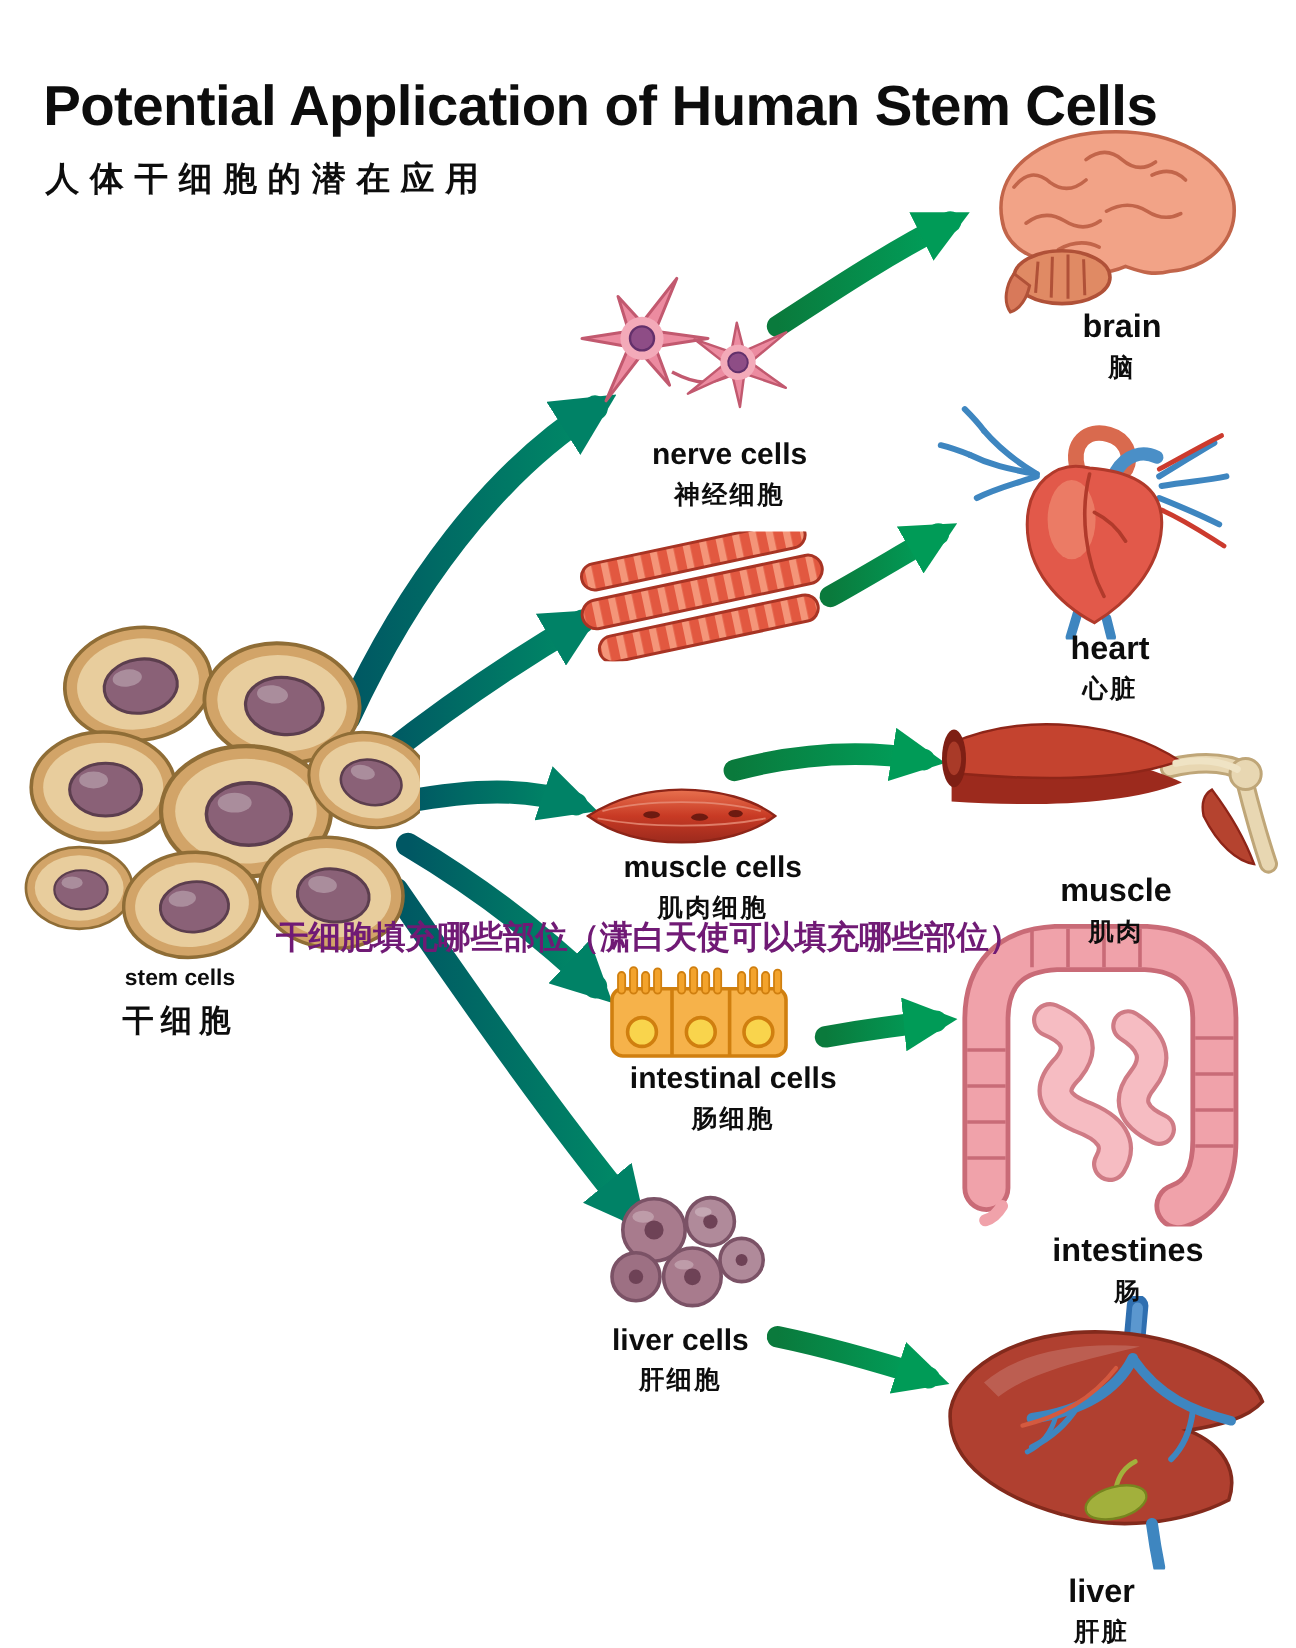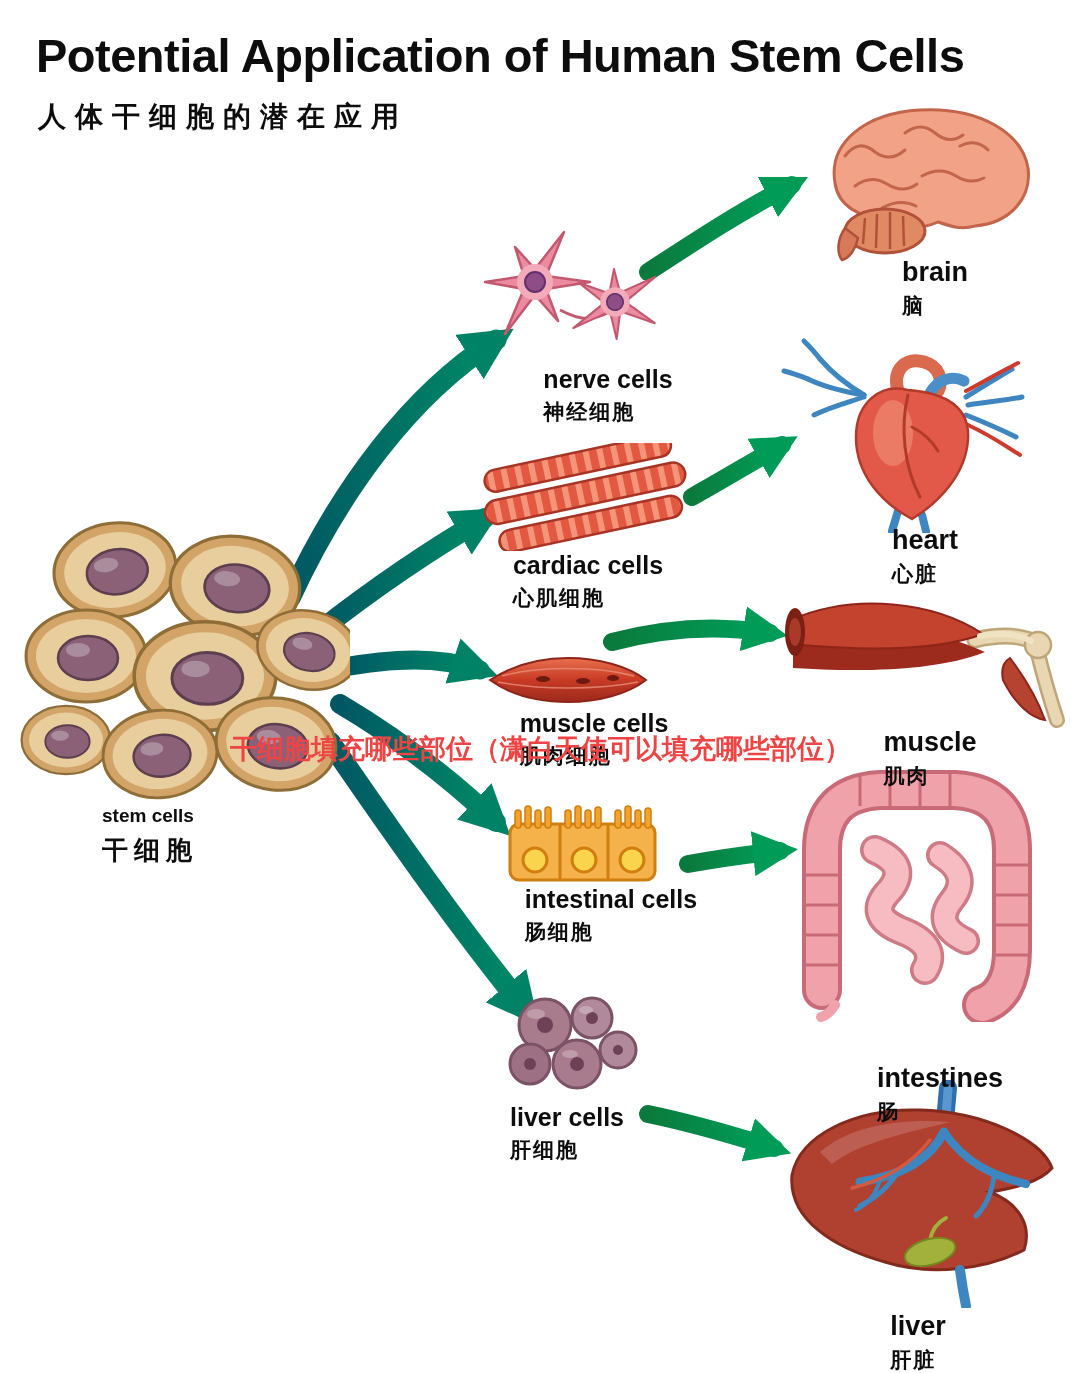--- a/index.html
+++ b/index.html
@@ -1,32 +1,32 @@
 <!DOCTYPE html>
 <html><head>
 <meta charset="utf-8">
 <style>
   html,body{margin:0;padding:0;background:#ffffff;}
   .canvas{
     position:relative;width:1080px;height:1373px;background:#ffffff;overflow:hidden;
     font-family:"Liberation Sans","DejaVu Sans",sans-serif;color:#0d0d0d;
   }
-  .abs{position:absolute;}
+  .abs{position:absolute;margin-top:32px;}
   .title{
     left:36px;top:28px;font-size:47px;font-weight:bold;letter-spacing:-0.5px;
     white-space:nowrap;
   }
   .subtitle{
     left:38px;top:98px;font-size:28px;font-weight:bold;letter-spacing:9px;white-space:nowrap;
   }
   .watermark{
-    left:230px;top:731px;font-size:27px;font-weight:bold;color:#ef4444;
+    left:230px;top:731px;font-size:27px;font-weight:bold;color:#701a75;
     white-space:nowrap;z-index:30;
   }
-  .lbl{position:absolute;text-align:left;transform:translateX(-50%);z-index:6;}
+  .lbl{position:absolute;text-align:center;transform:translateX(-50%);z-index:6;}
   .lbl .en{font-size:25px;font-weight:bold;line-height:1.1;white-space:nowrap;}
   .lbl .zh{font-size:21px;font-weight:bold;letter-spacing:2px;margin-top:4px;white-space:nowrap;}
   .lbl.organ .en{font-size:27px;}
   .lbl.stem .en{font-size:19px;}
   .lbl.stem .zh{font-size:26px;letter-spacing:6px;margin-top:6px;}
   svg.layer{position:absolute;left:0;top:0;z-index:1;}
   svg.art{position:absolute;z-index:4;}
 </style>
 </head>
 <body>
@@ -39,24 +39,20 @@
 
   <div class="lbl stem" style="left:150px;top:806px;">
     <div class="en">stem cells</div>
     <div class="zh">干细胞</div>
   </div>
 
   <div class="lbl" style="left:608px;top:366px;">
     <div class="en">nerve cells</div>
     <div class="zh">神经细胞</div>
   </div>
-  <div class="lbl" style="left:588px;top:552px;">
-    <div class="en">cardiac cells</div>
-    <div class="zh">心肌细胞</div>
-  </div>
   <div class="lbl" style="left:594px;top:710px;">
     <div class="en">muscle cells</div>
     <div class="zh">肌肉细胞</div>
   </div>
   <div class="lbl" style="left:611px;top:886px;">
     <div class="en">intestinal cells</div>
     <div class="zh">肠细胞</div>
   </div>
   <div class="lbl" style="left:567px;top:1104px;">
     <div class="en">liver cells</div>
@@ -68,21 +64,21 @@
     <div class="zh">脑</div>
   </div>
   <div class="lbl organ" style="left:925px;top:526px;">
     <div class="en">heart</div>
     <div class="zh">心脏</div>
   </div>
   <div class="lbl organ" style="left:930px;top:728px;">
     <div class="en">muscle</div>
     <div class="zh">肌肉</div>
   </div>
-  <div class="lbl organ" style="left:940px;top:1064px;">
+  <div class="lbl organ" style="left:940px;top:1028px;">
     <div class="en">intestines</div>
     <div class="zh">肠</div>
   </div>
   <div class="lbl organ" style="left:918px;top:1312px;">
     <div class="en">liver</div>
     <div class="zh">肝脏</div>
   </div>
 
   <svg class="layer" width="1080" height="1373" viewBox="0 0 1080 1373">
     <defs>

